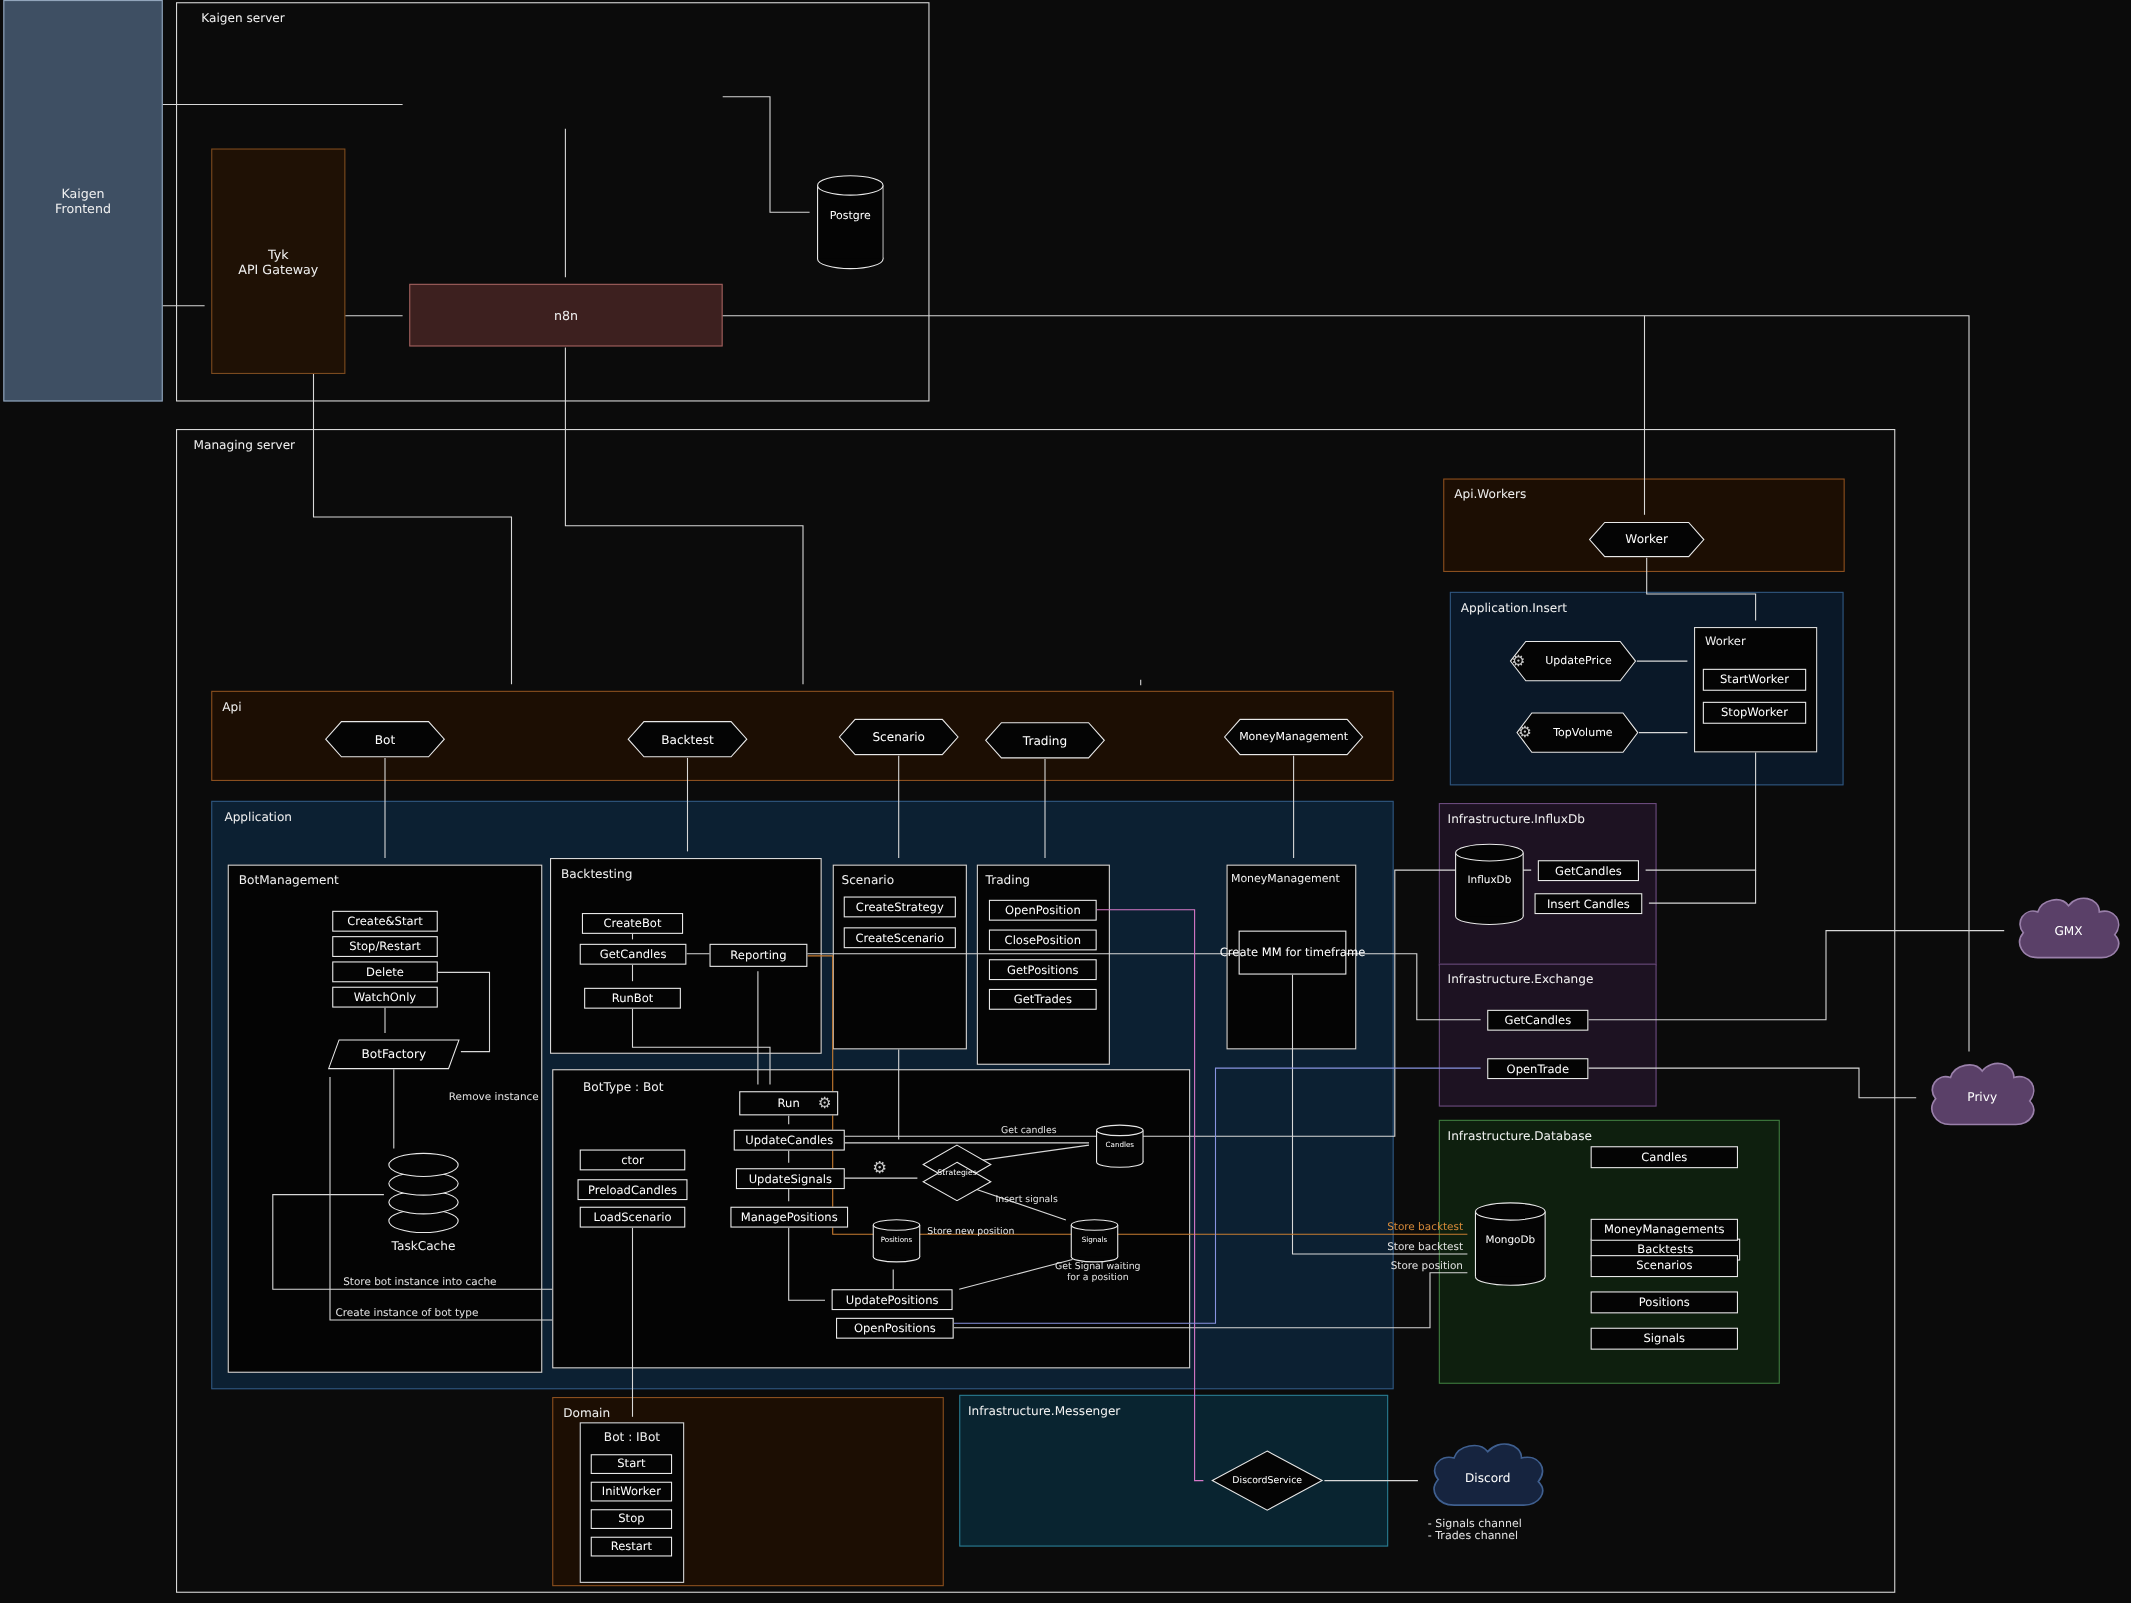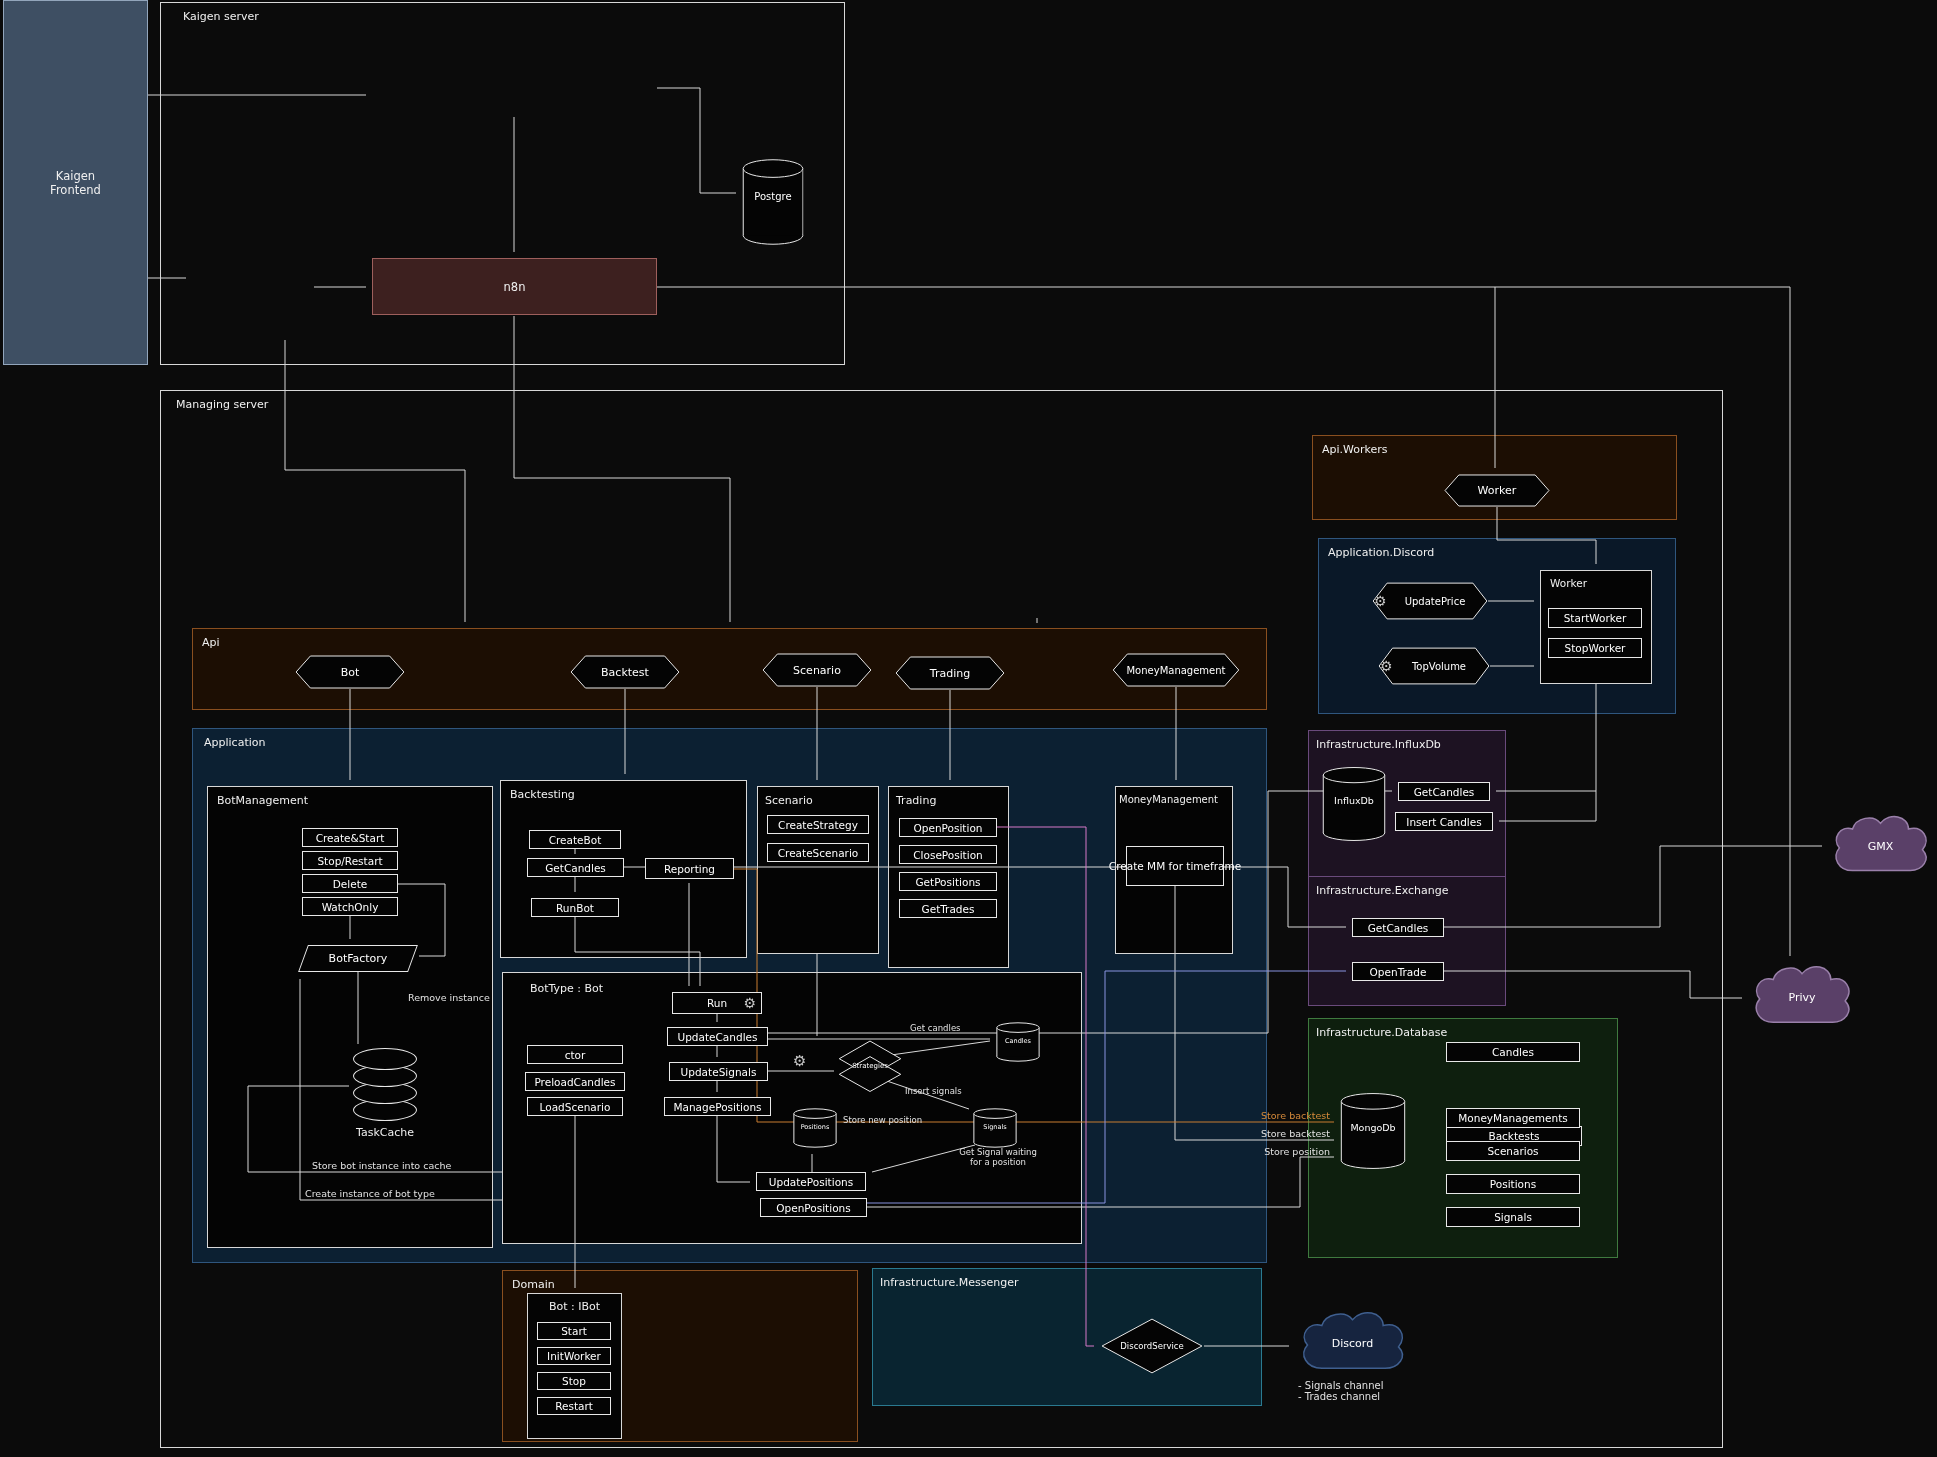--- a/index.html
+++ b/index.html
@@ -44,20 +44,22 @@
 </head>
 <body>
 
 <div class="canvas">
 
   <div class="box" style="left:160px;top:2px;width:685px;height:363px;"></div>
   <div class="box" style="left:160px;top:390px;width:1563px;height:1058px;"></div>
 
   <div class="box centered prewrap" style="left:3px;top:0;width:145px;height:365px;background:#3e4f63;border-color:#92a5bb;">Kaigen
 Frontend</div>
+  <div class="box centered prewrap" style="left:192px;top:135px;width:122px;height:205px;background:#1f1105;border-color:#7a4a1f;">Tyk
+API Gateway</div>
   <div class="box centered" style="left:372px;top:258px;width:285px;height:57px;background:#3d201f;border-color:#9e5f5c;">n8n</div>
 
   <div class="box" style="left:1312px;top:435px;width:365px;height:85px;background:#1c0e03;border-color:#8a4f1f;"></div>
   <div class="box" style="left:1318px;top:538px;width:358px;height:176px;background:#0a1828;border-color:#2f567e;"></div>
   <div class="box" style="left:1540px;top:570px;width:112px;height:114px;background:#040404;"></div>
   <div class="box" style="left:192px;top:628px;width:1075px;height:82px;background:#1c0e03;border-color:#8a4f1f;"></div>
   <div class="box" style="left:192px;top:728px;width:1075px;height:535px;background:#0c2032;border-color:#2f567e;"></div>
   <div class="box" style="left:207px;top:786px;width:286px;height:462px;background:#040404;"></div>
   <div class="box" style="left:500px;top:780px;width:247px;height:178px;background:#040404;"></div>
   <div class="box" style="left:757px;top:786px;width:122px;height:168px;background:#040404;"></div>
@@ -135,21 +137,21 @@
     <path class="pw" d="M1444,927 H1660 V846 H1822" marker-end="url(#mW)"></path>
     <path class="pw" d="M1444,971 H1690 V998 H1742" marker-end="url(#mW)"></path>
     <path class="po" d="M734,869 H757 V1122 H1334" marker-end="url(#mO)"></path>
     <path class="pp" d="M997,827 H1086 V1346 H1094" marker-end="url(#mP)"></path>
     <path class="pb" d="M867,1203 H1105 V971 H1346" marker-end="url(#mB)"></path>
   </svg>
 
   <span class="lbl" style="left:183px;top:10px;">Kaigen server</span>
   <span class="lbl" style="left:176px;top:398px;">Managing server</span>
   <span class="lbl" style="left:1322px;top:443px;">Api.Workers</span>
-  <span class="lbl" style="left:1328px;top:546px;">Application.Discord</span>
+  <span class="lbl" style="left:1328px;top:546px;">Application.Insert</span>
   <span class="lbl-sm" style="left:1550px;top:577px;">Worker</span>
   <span class="lbl" style="left:202px;top:636px;">Api</span>
   <span class="lbl" style="left:204px;top:736px;">Application</span>
   <span class="lbl" style="left:217px;top:794px;">BotManagement</span>
   <span class="lbl" style="left:510px;top:788px;">Backtesting</span>
   <span class="lbl" style="left:765px;top:794px;">Scenario</span>
   <span class="lbl" style="left:896px;top:794px;">Trading</span>
   <span class="lbl" style="left:1119px;top:794px;font-size:10px;">MoneyManagement</span>
   <span class="lbl" style="left:530px;top:982px;">BotType : Bot</span>
   <span class="lbl" style="left:1316px;top:738px;">Infrastructure.InfluxDb</span>

